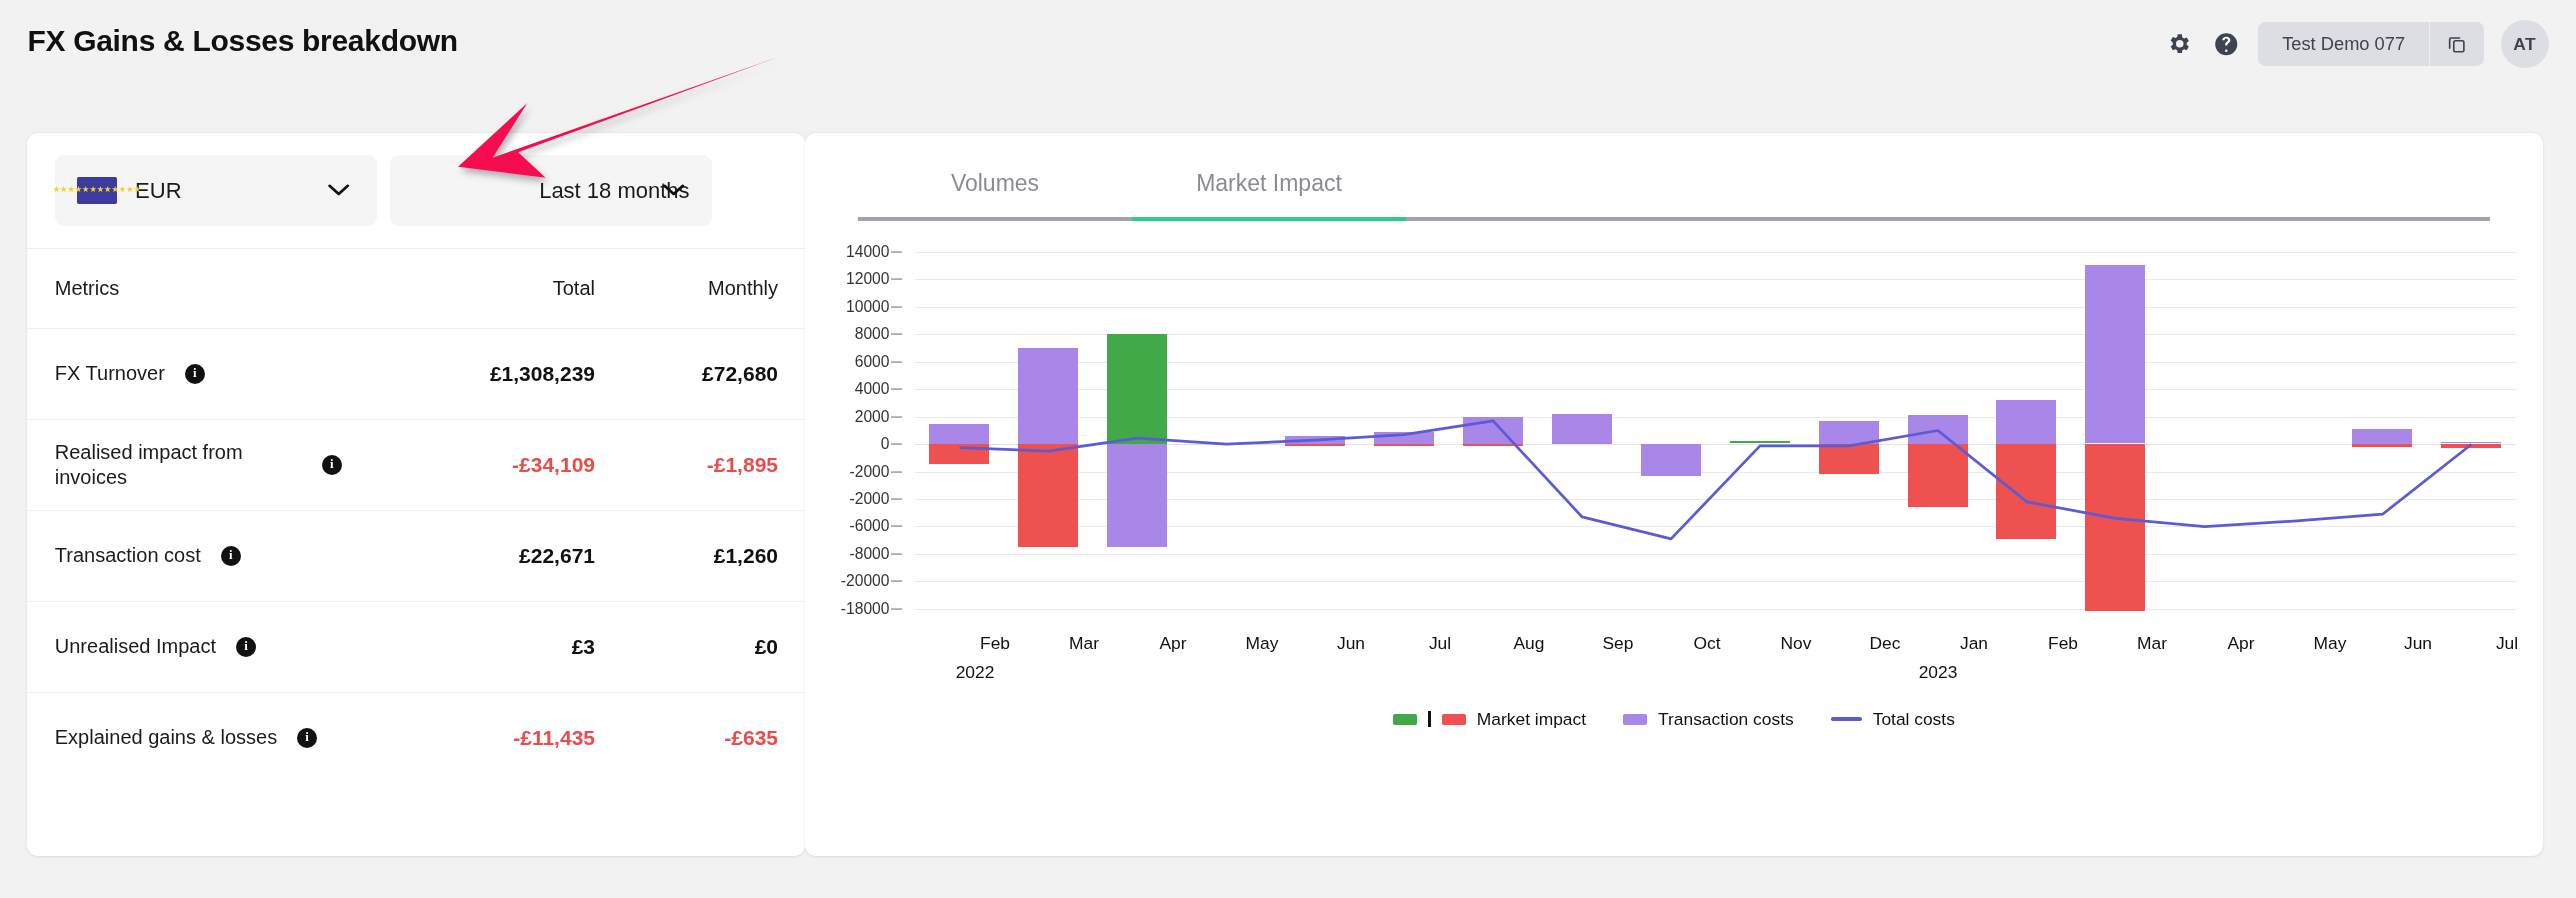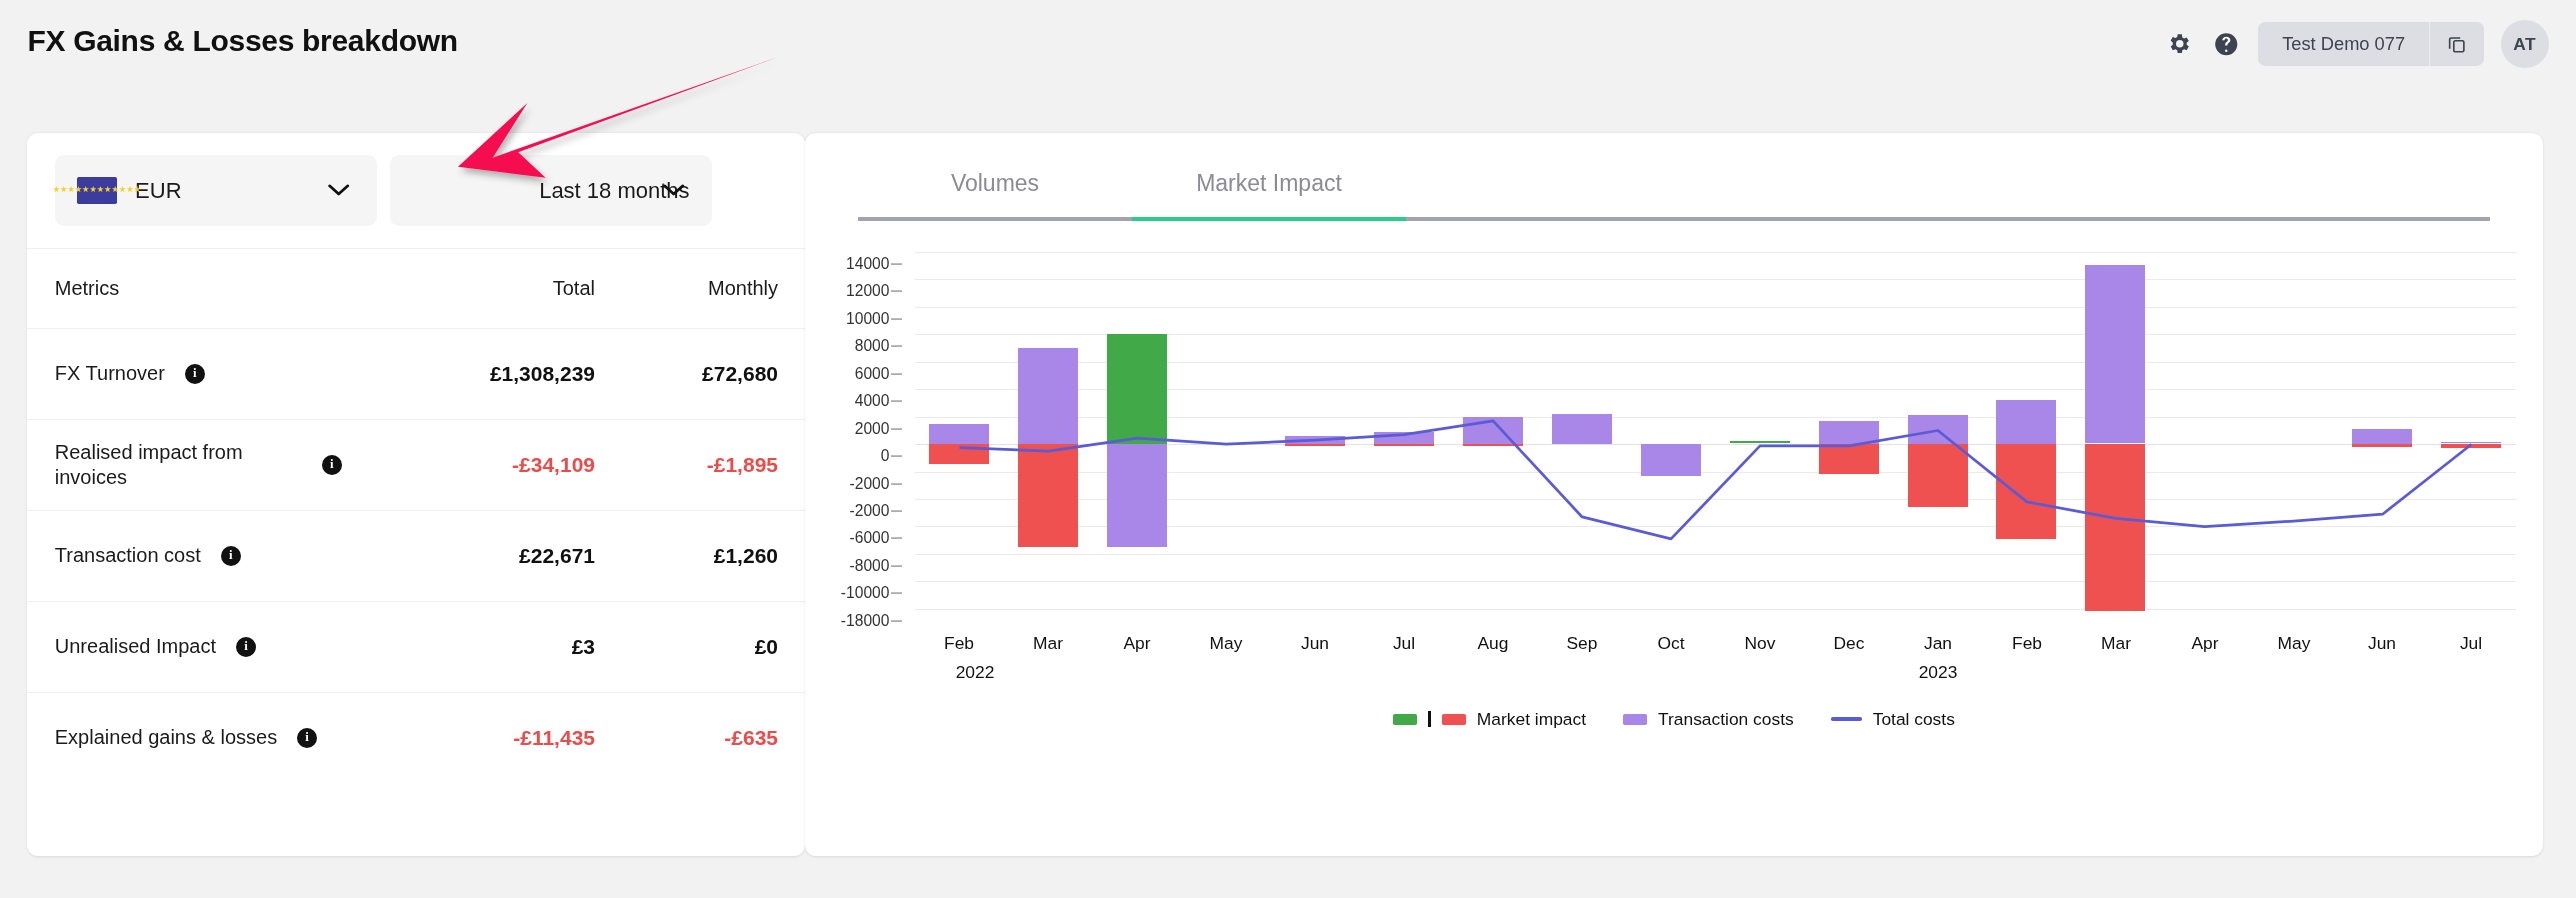--- a/index.html
+++ b/index.html
@@ -98,37 +98,37 @@
     font-size:23px; color:#8b8b93; padding-bottom:20px; cursor:pointer;
     text-align:center;
   }
   .tab.active { color:#2ecc8a; }
   .tabline { position:relative; height:3.7px; background:#a3a3ad; display:flex; }
   .tabline .seg { height:3.7px; background:transparent; }
   .tabline .seg.active { background:#2ecc8a; }
 
   
   .chart-wrap { position:relative; margin: 31px 0 0 0; height:512px; }
-  .ylabels { position:absolute; left:0; top:12px; width:110px; }
+  .ylabels { position:absolute; left:0; top:0; width:110px; }
   .ylab {
     position:absolute; right:25.6px; font-size:15.6px; color:#333;
     transform:translateY(-50%); white-space:nowrap;
   }
   .ytick { position:absolute; right:12.8px; width:11px; height:0.9px; background:#6b6b6b; transform:translateY(-50%); }
   .plot { position:absolute; left:110px; top:0; right:27.4px; }
   .gridline { position:absolute; left:0; right:0; height:0.9px; background:#eaeaea; }
   .zeroline { background:#e3e3e3; }
   .bars { position:absolute; left:0; top:0; right:0; bottom:0; }
   .bargroup { position:absolute; top:0; bottom:0; }
   .bar { position:absolute; }
   .bar.mkt-pos { background:#42a948; }
   .bar.mkt-neg { background:#ef5050; }
   .bar.txn     { background:#a887e8; }
   .xlabels { position:absolute; left:110px; right:27.4px; }
-  .xlab { position:absolute; font-size:17.4px; color:#111; transform:translateX(-50%); white-space:nowrap; }
+  .xlab { position:absolute; font-size:17.4px; color:#111; transform:translateX(-50%); white-space:nowrap;margin-left:36px; }
   .xyear { position:absolute; font-size:17.4px; color:#111; transform:translateX(-50%); white-space:nowrap; }
 
   .legend {
     position:absolute; left:0; right:0; display:flex; justify-content:center;
     align-items:center; gap:37px; font-size:17.4px; color:#111;
   }
   .lg-item { display:flex; align-items:center; gap:11px; }
   .sw { width:24px; height:11px; border-radius:1.8px; }
   .sw-line  { width:31px; height:3.7px; background:#5b5bd6; border-radius:1.8px; }
   .bar-sep { width:2.7px; height:16.5px; background:#111; }
@@ -281,21 +281,21 @@
         <div class="ylab" style="top: 192px;">0</div>
         <div class="ytick" style="top: 192px;"></div>
         <div class="ylab" style="top: 220px;">-2000</div>
         <div class="ytick" style="top: 220px;"></div>
         <div class="ylab" style="top: 247px;">-2000</div>
         <div class="ytick" style="top: 247px;"></div>
         <div class="ylab" style="top: 274px;">-6000</div>
         <div class="ytick" style="top: 274px;"></div>
         <div class="ylab" style="top: 302px;">-8000</div>
         <div class="ytick" style="top: 302px;"></div>
-        <div class="ylab" style="top: 329px;">-10000</div>
+        <div class="ylab" style="top: 329px;">-20000</div>
         <div class="ytick" style="top: 329px;"></div>
         <div class="ylab" style="top: 357px;">-18000</div>
         <div class="ytick" style="top: 357px;"></div>
       </div>
     <div class="plot" id="plot" style="width: 1601px; height: 357px;">
       <div id="gridlines">
           <div class="gridline" style="top: 0px;"></div>
           <div class="gridline" style="top: 27.4px;"></div>
           <div class="gridline" style="top: 55px;"></div>
           <div class="gridline" style="top: 82px;"></div>

